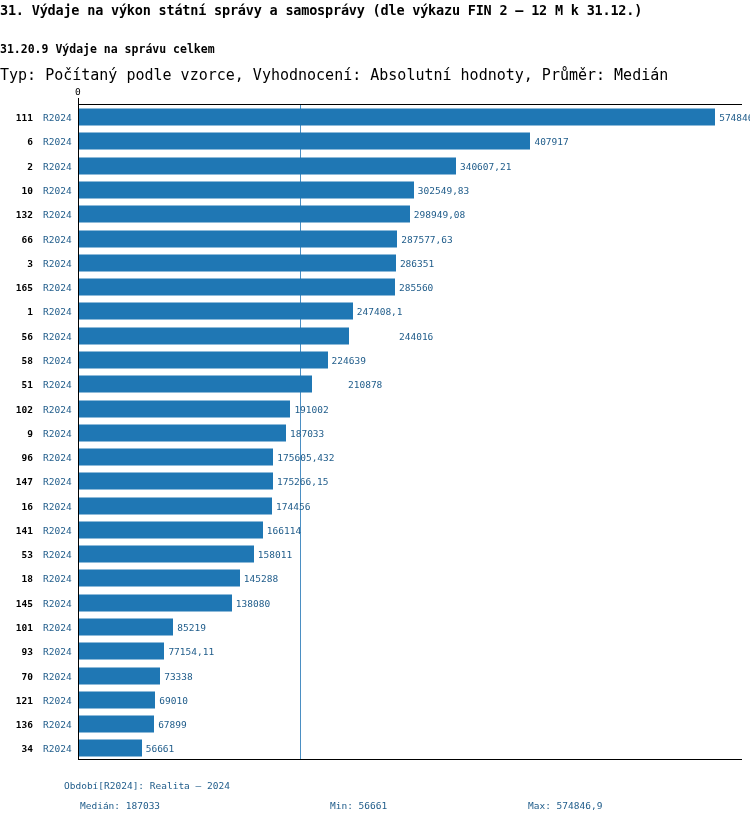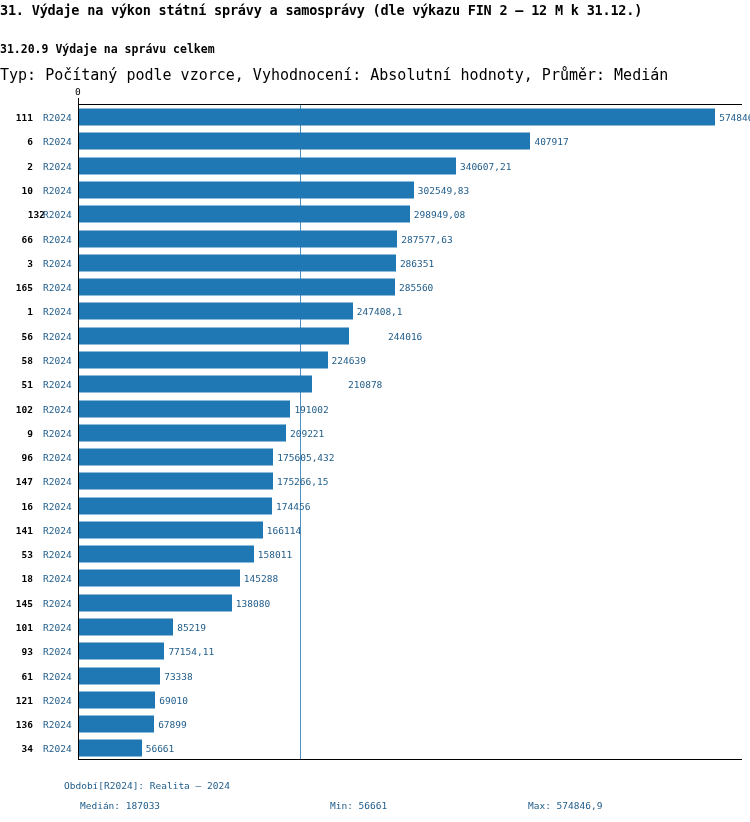--- a/index.html
+++ b/index.html
@@ -180,21 +180,21 @@
       </div>
       <div class="row" style="height: 24.2963px;">
         <div class="bar" style="width: 334.822px;"></div>
         <div class="bar-value" style="left: 334.822px;">302549,83</div>
         <div class="row-rank" style="left: -80px; top: 50%; transform: translateY(-50%);">10</div>
         <div class="row-label" style="left: -36px; top: 50%; transform: translateY(-50%);">R2024</div>
       </div>
       <div class="row" style="height: 24.2963px;">
         <div class="bar" style="width: 330.837px;"></div>
         <div class="bar-value" style="left: 330.837px;">298949,08</div>
-        <div class="row-rank" style="left: -80px; top: 50%; transform: translateY(-50%); margin-left: 12px;">132</div>
+        <div class="row-rank" style="left: -80px; top: 50%; transform: translateY(-50%);">132</div>
         <div class="row-label" style="left: -36px; top: 50%; transform: translateY(-50%);">R2024</div>
       </div>
       <div class="row" style="height: 24.2963px;">
         <div class="bar" style="width: 318.253px;"></div>
         <div class="bar-value" style="left: 318.253px;">287577,63</div>
         <div class="row-rank" style="left: -80px; top: 50%; transform: translateY(-50%);">66</div>
         <div class="row-label" style="left: -36px; top: 50%; transform: translateY(-50%);">R2024</div>
       </div>
       <div class="row" style="height: 24.2963px;">
         <div class="bar" style="width: 316.895px;"></div>
@@ -209,21 +209,21 @@
         <div class="row-label" style="left: -36px; top: 50%; transform: translateY(-50%);">R2024</div>
       </div>
       <div class="row" style="height: 24.2963px;">
         <div class="bar" style="width: 273.798px;"></div>
         <div class="bar-value" style="left: 273.798px;">247408,1</div>
         <div class="row-rank" style="left: -80px; top: 50%; transform: translateY(-50%);">1</div>
         <div class="row-label" style="left: -36px; top: 50%; transform: translateY(-50%);">R2024</div>
       </div>
       <div class="row" style="height: 24.2963px;">
         <div class="bar" style="width: 270.044px;"></div>
-        <div class="bar-value" style="left: 269px; padding-left: 40px;">244016</div>
+        <div class="bar-value" style="left: 280px; padding-left: 40px;">244016</div>
         <div class="row-rank" style="left: -80px; top: 50%; transform: translateY(-50%);">56</div>
         <div class="row-label" style="left: -36px; top: 50%; transform: translateY(-50%);">R2024</div>
       </div>
       <div class="row" style="height: 24.2963px;">
         <div class="bar" style="width: 248.6px;"></div>
         <div class="bar-value" style="left: 248.6px; text-align: right;">224639</div>
         <div class="row-rank" style="left: -80px; top: 50%; transform: translateY(-50%);">58</div>
         <div class="row-label" style="left: -36px; top: 50%; transform: translateY(-50%);">R2024</div>
       </div>
       <div class="row" style="height: 24.2963px;">
@@ -233,21 +233,21 @@
         <div class="row-label" style="left: -36px; top: 50%; transform: translateY(-50%);">R2024</div>
       </div>
       <div class="row" style="height: 24.2963px;">
         <div class="bar" style="width: 211.376px;"></div>
         <div class="bar-value" style="left: 211.376px;">191002</div>
         <div class="row-rank" style="left: -80px; top: 50%; transform: translateY(-50%);">102</div>
         <div class="row-label" style="left: -36px; top: 50%; transform: translateY(-50%);">R2024</div>
       </div>
       <div class="row" style="height: 24.2963px;">
         <div class="bar" style="width: 206.983px;"></div>
-        <div class="bar-value" style="left: 206.983px;">209221</div>
+        <div class="bar-value" style="left: 206.983px;">187033</div>
         <div class="row-rank" style="left: -80px; top: 50%; transform: translateY(-50%);">9</div>
         <div class="row-label" style="left: -36px; top: 50%; transform: translateY(-50%);">R2024</div>
       </div>
       <div class="row" style="height: 24.2963px;">
         <div class="bar" style="width: 194.337px;"></div>
         <div class="bar-value" style="left: 194.337px;">175605,432</div>
         <div class="row-rank" style="left: -80px; top: 50%; transform: translateY(-50%);">96</div>
         <div class="row-label" style="left: -36px; top: 50%; transform: translateY(-50%);">R2024</div>
       </div>
       <div class="row" style="height: 24.2963px;">
@@ -294,21 +294,21 @@
       </div>
       <div class="row" style="height: 24.2963px;">
         <div class="bar" style="width: 85.3839px;"></div>
         <div class="bar-value" style="left: 85.3839px;">77154,11</div>
         <div class="row-rank" style="left: -80px; top: 50%; transform: translateY(-50%);">93</div>
         <div class="row-label" style="left: -36px; top: 50%; transform: translateY(-50%);">R2024</div>
       </div>
       <div class="row" style="height: 24.2963px;">
         <div class="bar" style="width: 81.1607px;"></div>
         <div class="bar-value" style="left: 81.1607px;">73338</div>
-        <div class="row-rank" style="left: -80px; top: 50%; transform: translateY(-50%);">61</div>
+        <div class="row-rank" style="left: -80px; top: 50%; transform: translateY(-50%);">70</div>
         <div class="row-label" style="left: -36px; top: 50%; transform: translateY(-50%);">R2024</div>
       </div>
       <div class="row" style="height: 24.2963px;">
         <div class="bar" style="width: 76.3711px;"></div>
         <div class="bar-value" style="left: 76.3711px;">69010</div>
         <div class="row-rank" style="left: -80px; top: 50%; transform: translateY(-50%);">121</div>
         <div class="row-label" style="left: -36px; top: 50%; transform: translateY(-50%);">R2024</div>
       </div>
       <div class="row" style="height: 24.2963px;">
         <div class="bar" style="width: 75.1416px;"></div>

